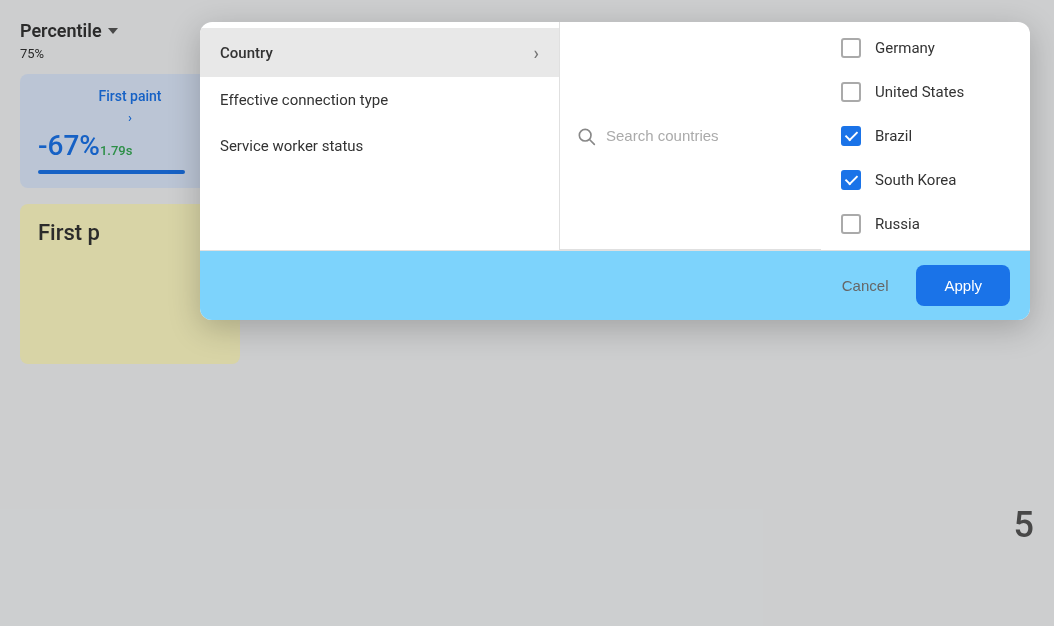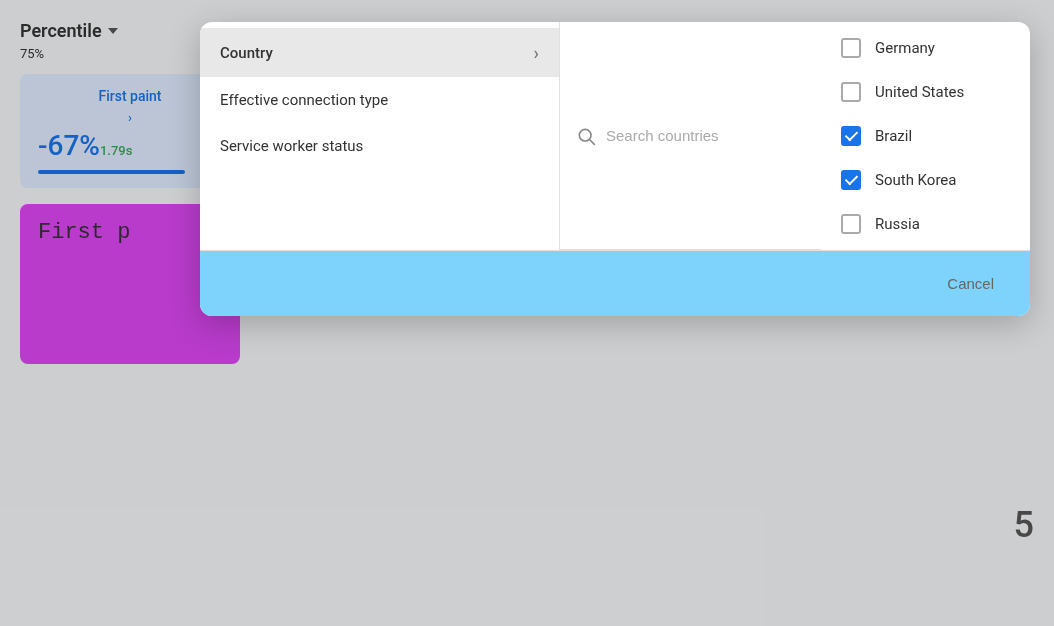--- a/index.html
+++ b/index.html
@@ -72,27 +72,26 @@
       font-weight: 500;
       color: #1a73e8;
     }
     .metric-sec {
       font-size: 13px;
       color: #34a853;
       font-weight: 500;
     }
 
     .bottom-card {
-      background: #d946ef;
+      background: #fef9c3;
       border-radius: 8px;
       margin-top: 16px;
       padding: 16px 18px;
       width: 220px;
       height: 160px;
-      font-family: Liberation Mono, monospace;
     }
     .bottom-card-title {
       font-size: 22px;
       font-weight: 500;
       color: #333;
     }
 
     .number-right {
       position: absolute;
       right: 20px;
@@ -348,14 +347,15 @@
           <div class="checkbox"></div>
           <span>Russia</span>
         </div>
 
       </div>
     </div>
   </div>
 
   <div class="dropdown-footer">
     <button class="cancel-btn">Cancel</button>
+    <button class="apply-btn">Apply</button>
   </div>
 </div>
 
 </body></html>

